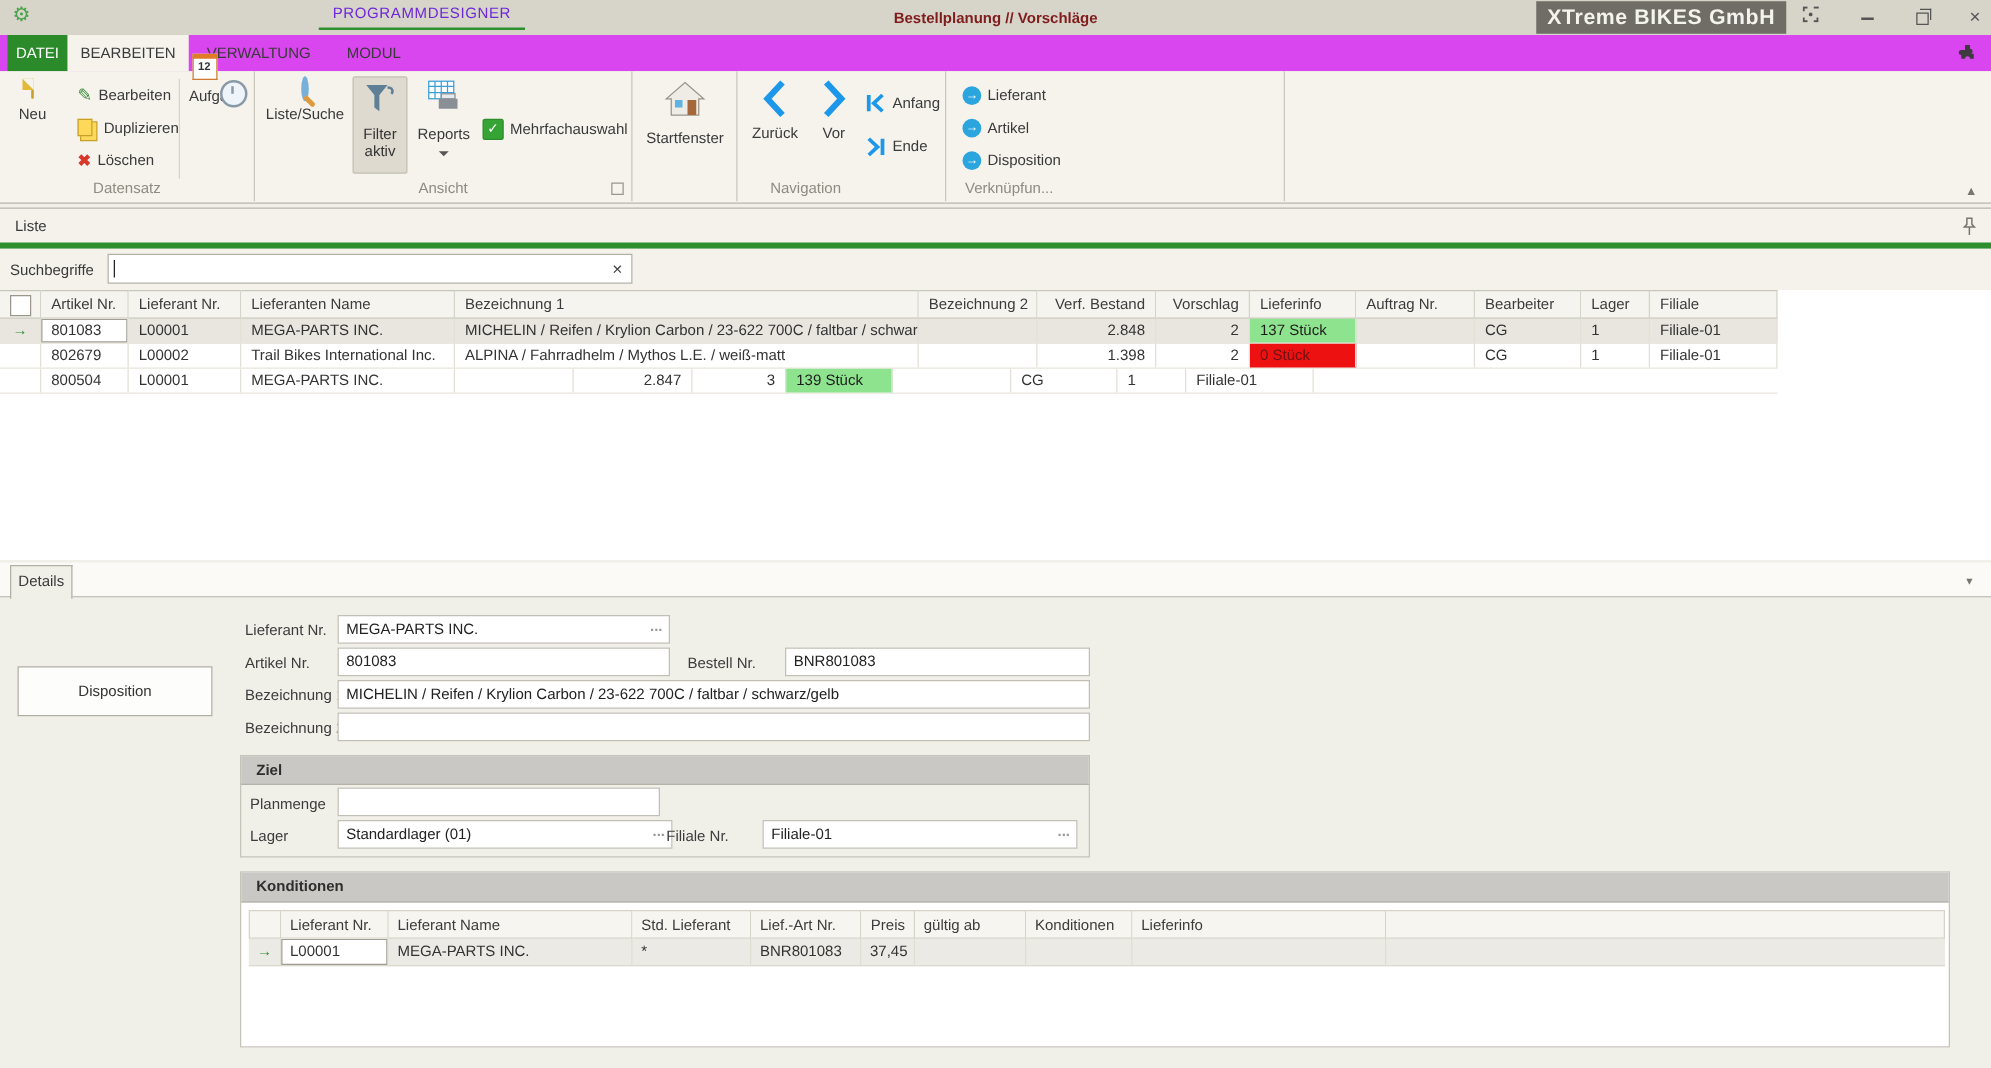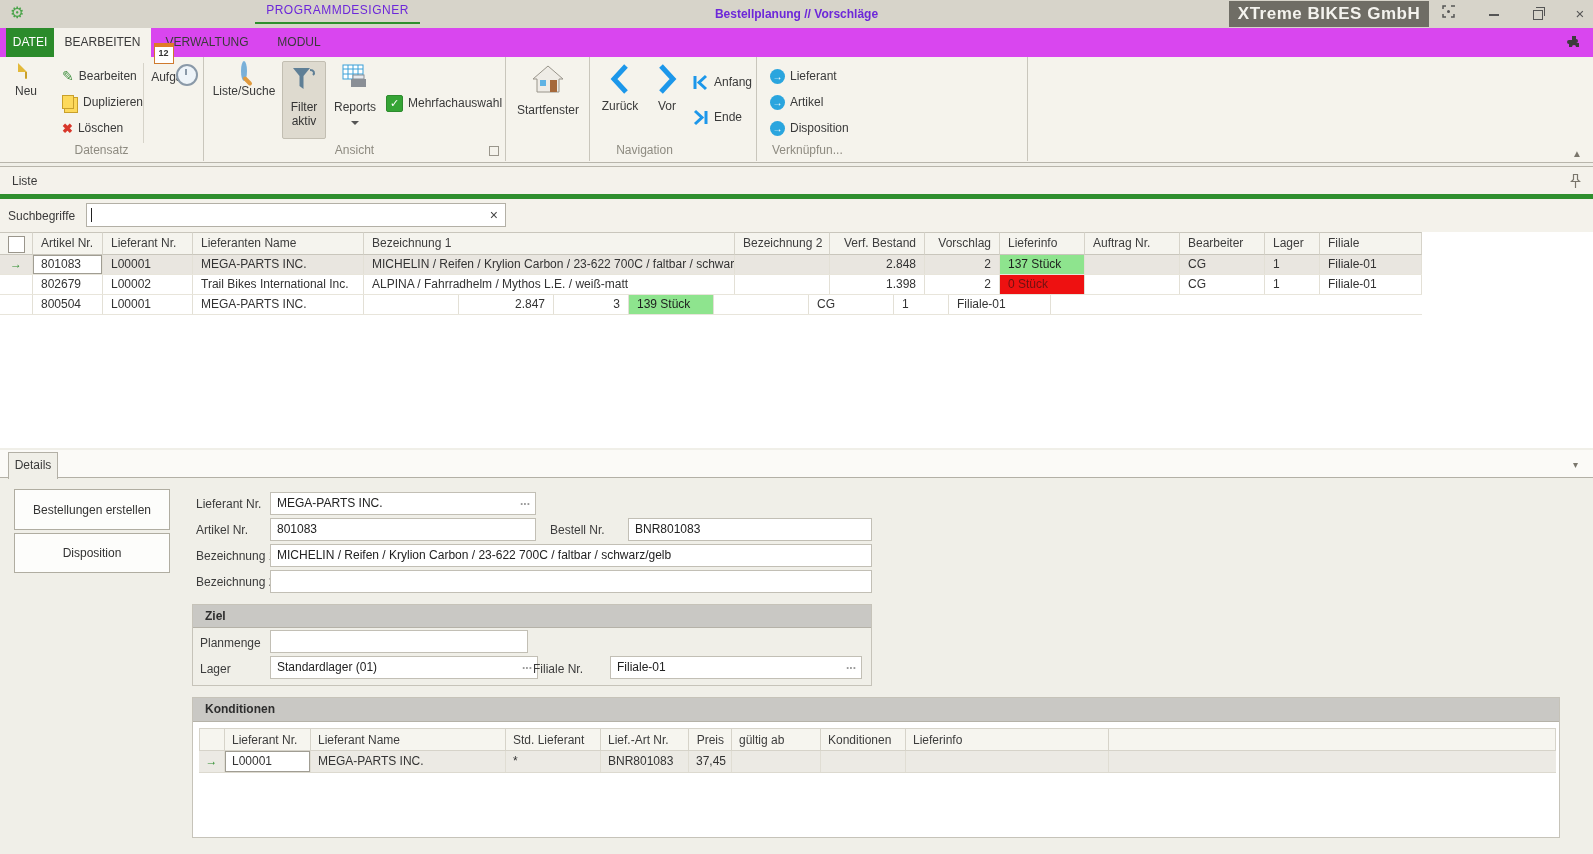--- a/index.html
+++ b/index.html
@@ -3,21 +3,21 @@
 <meta charset="utf-8">
 <style>
   html,body{margin:0;padding:0}
   body{width:1593px;height:854px;overflow:hidden;position:relative;
        font-family:"Liberation Sans",sans-serif;font-size:12px;color:#333;background:#f0efe8}
   
   .titlebar{position:absolute;left:0;top:0;width:100%;height:28px;background:#d7d4ca}
   .gear{position:absolute;left:10px;top:3px;font-size:16px;color:#4aa44a;line-height:20px}
   .designer{position:absolute;left:255px;top:3px;width:165px;text-align:center;color:#6d28d9;
             letter-spacing:.5px;padding-bottom:5px;border-bottom:2px solid #2e8f2e;font-size:12px}
-  .wintitle{position:absolute;left:500px;right:500px;top:7px;text-align:center;font-weight:bold;color:#6d28d9}
+  .wintitle{position:absolute;left:500px;right:500px;top:7px;text-align:center;font-weight:bold;color:#7f1d1d}
   .brand{position:absolute;left:1229px;top:1px;width:200px;height:26px;background:#6f6d65;color:#f4f3ee;
          font-size:17px;font-weight:bold;text-align:center;line-height:26px;letter-spacing:.5px}
   .winbtn{position:absolute;top:5px;width:20px;height:18px;text-align:center;color:#555;cursor:pointer}
   .minbar{display:inline-block;width:10px;height:2px;background:#555;margin-top:8px}
   .resto{display:inline-block;position:relative;width:8px;height:8px;border:1px solid #555;margin-top:5px;background:#d7d4ca}
   .resto::before{content:'';position:absolute;left:2px;top:-4px;width:8px;height:8px;border:1px solid #555;border-left:none;border-bottom:none}
   .closex{font-size:15px;line-height:18px}
   
   .tabrow{position:absolute;left:0;top:28px;width:100%;height:29px;background:#d946ef}
   .tab{position:absolute;top:0;height:29px;line-height:29px;text-align:center;color:#3a3a3a;cursor:pointer}
@@ -351,21 +351,20 @@
     </div>
   </div>
 </div>
 
 <div class="dstrip">
   <div class="dtab">Details</div>
   <span class="striparrow">▾</span>
 </div>
 
 <div class="dpanel">
-  <div class="sidebtn" style="top:11px;height:39px">Bestellungen erstellen</div>
   <div class="sidebtn" style="top:55px;height:38px">Disposition</div>
 </div>
 
 <span class="flabel" style="left:196px;top:497px">Lieferant Nr.</span>
 <div class="tbox" style="left:270px;top:492px;width:266px">
   <span style="line-height:21px">MEGA-PARTS INC.</span>
   <span class="dots" style="right:5px;top:1px">...</span>
 </div>
 
 <span class="flabel" style="left:196px;top:523px">Artikel Nr.</span>

